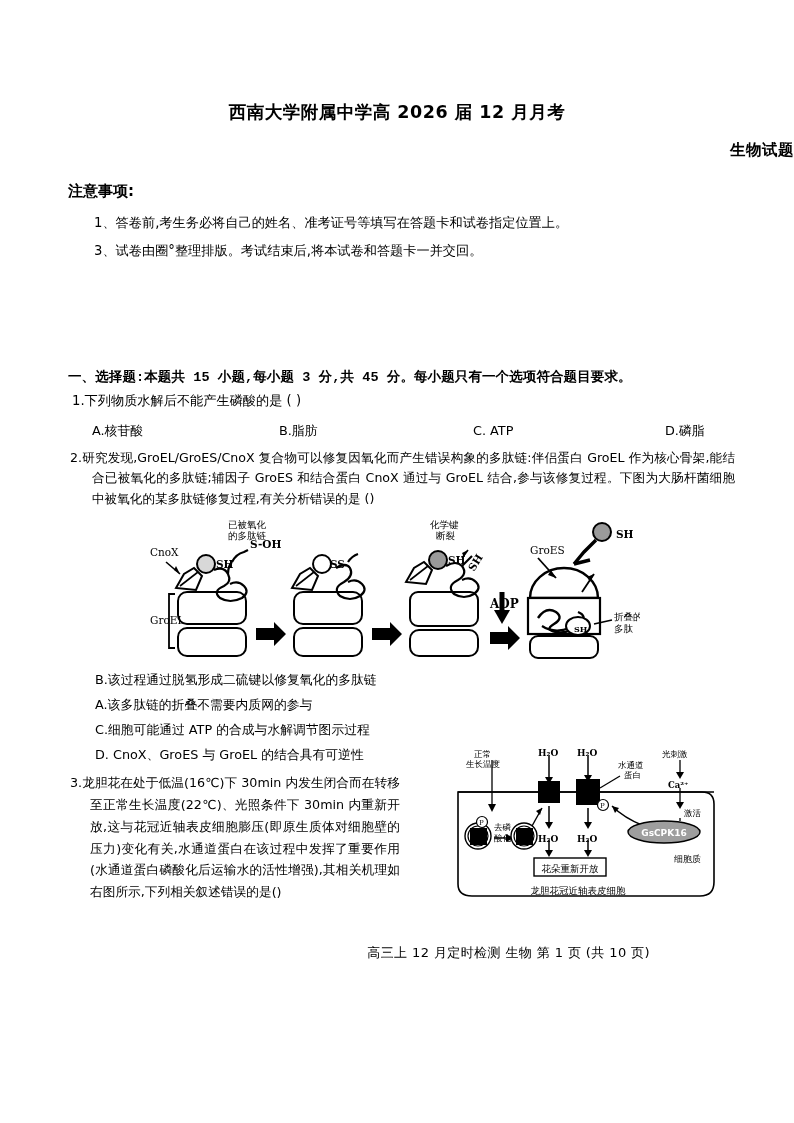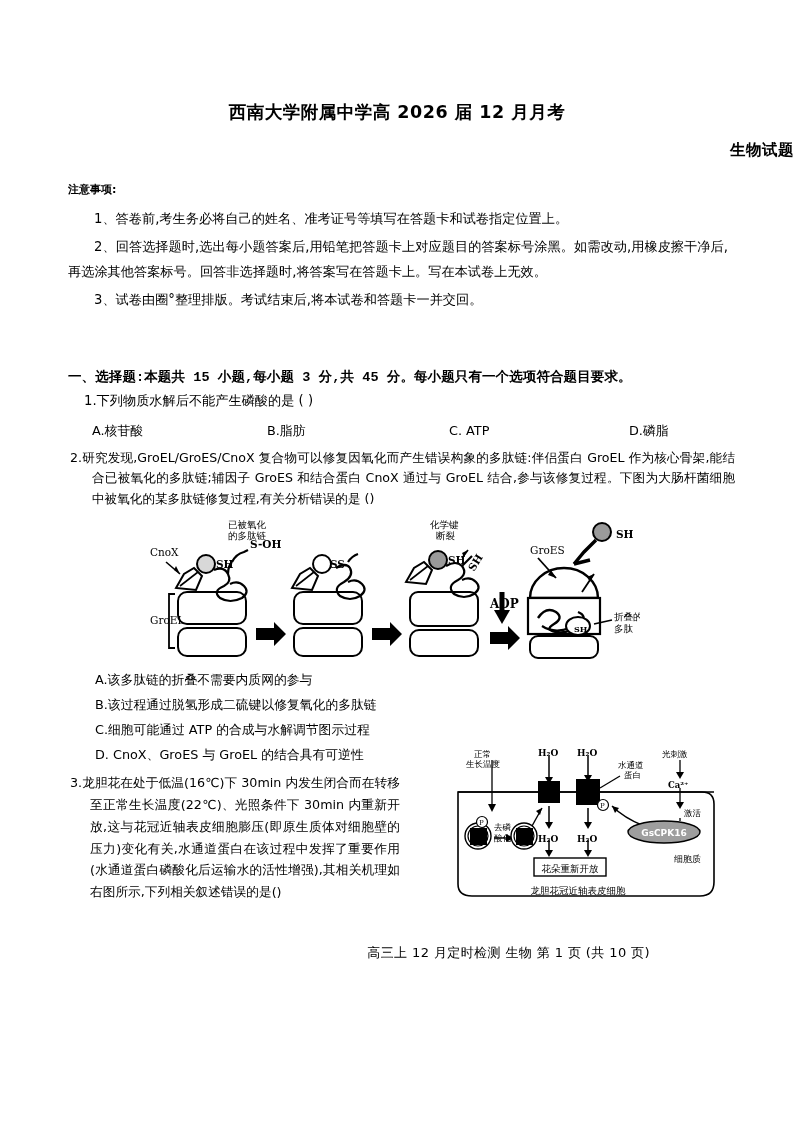--- a/index.html
+++ b/index.html
@@ -42,62 +42,63 @@
     font-weight: bold;
     letter-spacing: 0.5px;
   }
   .notice-wrap {
     position: absolute;
     top: 182px;
     left: 68px;
     width: 660px;
   }
   .notice-head {
-    font-size: 11px;
+    font-size: 15px;
     font-weight: bold;
     margin-bottom: 9px;
   }
   .notice-item {
     font-size: 13.2px;
     line-height: 1.95;
     text-indent: 26px;
     text-align: justify;
     margin-bottom: 2px;
   }
   .section-head {
     position: absolute;
     top: 368px;
     left: 68px;
     width: 670px;
     font-size: 13.5px;
     font-weight: bold;
     letter-spacing: 0.1px;
     font-family: Liberation Mono, monospace;
   }
-  .q1-wrap { position: absolute; top: 390px; left: 84px; width: 670px; }
+  .q1-wrap { position: absolute; top: 390px; left: 72px; width: 670px; }
   .q-stem {
     font-size: 13.2px;
     line-height: 1.62;
     text-align: justify;
   }
   .q2-wrap { position: absolute; top: 448px; left: 70px; width: 665px; }
   .q2-stem {
     font-size: 12.6px;
     line-height: 1.62;
     text-align: justify;
     padding-left: 22px;
     text-indent: -22px;
   }
   .opts-row {
     position: absolute;
     top: 423px;
     left: 92px;
     width: 650px;
     font-size: 12.8px;
     display: flex;
+    gap: 12px;
   }
   .opts-row .opt { }
   .opt-a { width: 175px; }
   .opt-b { width: 182px; }
   .opt-c { width: 180px; }
   .q2-opts {
     position: absolute;
     top: 668px;
     left: 95px;
     width: 450px;
@@ -147,21 +148,20 @@
 <body>
 
 <div class="page">
 
   <div class="doc-title">西南大学附属中学高 2026 届 12 月月考</div>
   <div class="doc-subtitle">生物试题</div>
 
   <div class="notice-wrap">
     <div class="notice-head">注意事项:</div>
     <div class="notice-item">1、答卷前,考生务必将自己的姓名、准考证号等填写在答题卡和试卷指定位置上。</div>
-    <div class="notice-item">2、回答选择题时,选出每小题答案后,用铅笔把答题卡上对应题目的答案标号涂黑。如需改动,用橡皮擦干净后,再选涂其他答案标号。回答非选择题时,将答案写在答题卡上。写在本试卷上无效。</div>
     <div class="notice-item">3、试卷由圈°整理排版。考试结束后,将本试卷和答题卡一并交回。</div>
   </div>
 
   <div class="section-head">一、选择题:本题共 15 小题,每小题 3 分,共 45 分。每小题只有一个选项符合题目要求。</div>
 
   <div class="q1-wrap">
     <div class="q-stem">1.下列物质水解后不能产生磷酸的是 ( )</div>
   </div>
 
   <div class="opts-row">
@@ -265,22 +265,22 @@
         <text x="78" y="23">的多肽链</text>
         <text x="280" y="12">化学键</text>
         <text x="286" y="23">断裂</text>
         <text x="464" y="104">折叠的</text>
         <text x="464" y="116">多肽</text>
       </g>
     </svg>
   </div>
 
   <div class="q2-opts">
+    <div>B.该过程通过脱氢形成二硫键以修复氧化的多肽链</div>
     <div>A.该多肽链的折叠不需要内质网的参与</div>
-    <div>B.该过程通过脱氢形成二硫键以修复氧化的多肽链</div>
     <div>C.细胞可能通过 ATP 的合成与水解调节图示过程</div>
     <div>D. CnoX、GroES 与 GroEL 的结合具有可逆性</div>
   </div>
 
   <div class="q3-wrap">
     <div class="q3-stem">3.龙胆花在处于低温(16℃)下 30min 内发生闭合而在转移至正常生长温度(22℃)、光照条件下 30min 内重新开放,这与花冠近轴表皮细胞膨压(即原生质体对细胞壁的压力)变化有关,水通道蛋白在该过程中发挥了重要作用(水通道蛋白磷酸化后运输水的活性增强),其相关机理如右图所示,下列相关叙述错误的是()</div>
   </div>
 
   <div class="fig-cell">
     <svg width="295" height="185" viewBox="0 0 295 185" xmlns="http://www.w3.org/2000/svg">

